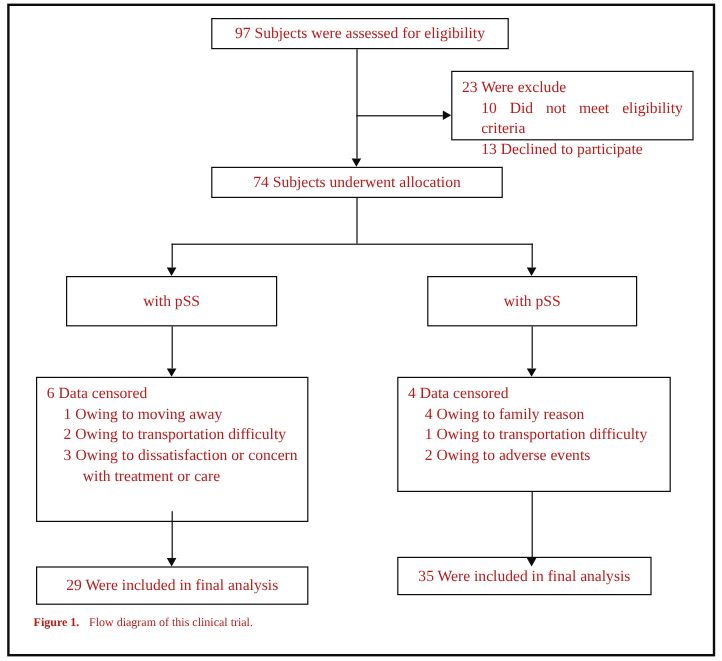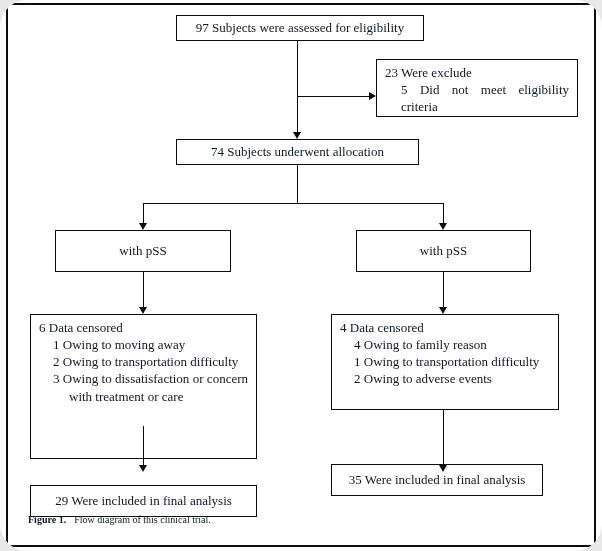--- a/index.html
+++ b/index.html
@@ -2,23 +2,22 @@
 <html><head>
 <meta charset="utf-8">
 <style>
   html, body { margin: 0; padding: 0; background: #e8e8e8; }
   #stage {
     position: relative;
     width: 602px;
     height: 551px;
     background: #ffffff;
     font-family: "Liberation Serif", "DejaVu Serif", serif;
-    color: #0f172a;
+    color: #b91c1c;
     overflow: hidden;
-    border-radius: 27px;
   }
   #frame {
     position: absolute;
     left: 6px; right: 6px; top: 3px; bottom: 4px;
     border: 2px solid #0c0c0c;
     background: #ffffff;
   }
   .box {
     position: absolute;
     border: 1px solid #0c0c0c;
@@ -68,50 +67,51 @@
 
 <div id="stage">
   <div id="frame"></div>
 
   <div class="box center" style="left:176px; top:15px; width:248px; height:26px;">
     <span>97 Subjects were assessed for eligibility</span>
   </div>
 
   <div class="box listbox" style="left:376px; top:59px; width:202px; height:58px;">
     <div class="list-title">23 Were exclude</div>
-    <div class="list-item" style="padding-left:16px; text-indent:0;">5 Did not meet eligibility criteria</div>
+    <div class="list-item" style="padding-left:16px; text-indent:0;">10 Did not meet eligibility criteria</div>
+    <div class="list-item" style="padding-left:16px; text-indent:0;">13 Declined to participate</div>
   </div>
 
   <div class="box center" style="left:176px; top:139px; width:243px; height:26px;">
     <span>74 Subjects underwent allocation</span>
   </div>
 
   <div class="box center" style="left:55px; top:230px; width:176px; height:42px;">
     <span>with pSS</span>
   </div>
 
   <div class="box center" style="left:356px; top:230px; width:175px; height:42px;">
     <span>with pSS</span>
   </div>
 
-  <div class="box listbox" style="left:30px; top:314px; width:227px; height:145px;">
+  <div class="box listbox" style="left:30px; top:314px; width:227px; height:121px;">
     <div class="list-title">6 Data censored</div>
     <div class="list-item">1 Owing to moving away</div>
     <div class="list-item">2 Owing to transportation difficulty</div>
     <div class="list-item">3 Owing to dissatisfaction or concern with treatment or care</div>
   </div>
 
   <div class="box listbox" style="left:331px; top:314px; width:228px; height:96px;">
     <div class="list-title">4 Data censored</div>
     <div class="list-item">4 Owing to family reason</div>
     <div class="list-item">1 Owing to transportation difficulty</div>
     <div class="list-item">2 Owing to adverse events</div>
   </div>
 
-  <div class="box center" style="left:30px; top:472px; width:227px; height:32px;margin-top:13px;">
+  <div class="box center" style="left:30px; top:472px; width:227px; height:32px;">
     <span>29 Were included in final analysis</span>
   </div>
 
   <div class="box center" style="left:331px; top:464px; width:212px; height:32px;">
     <span>35 Were included in final analysis</span>
   </div>
 
   <div class="line vline" style="left:297px; top:41px; height:91px;"></div>
   <div class="head-down" style="left:293px; top:132px;"></div>
 

